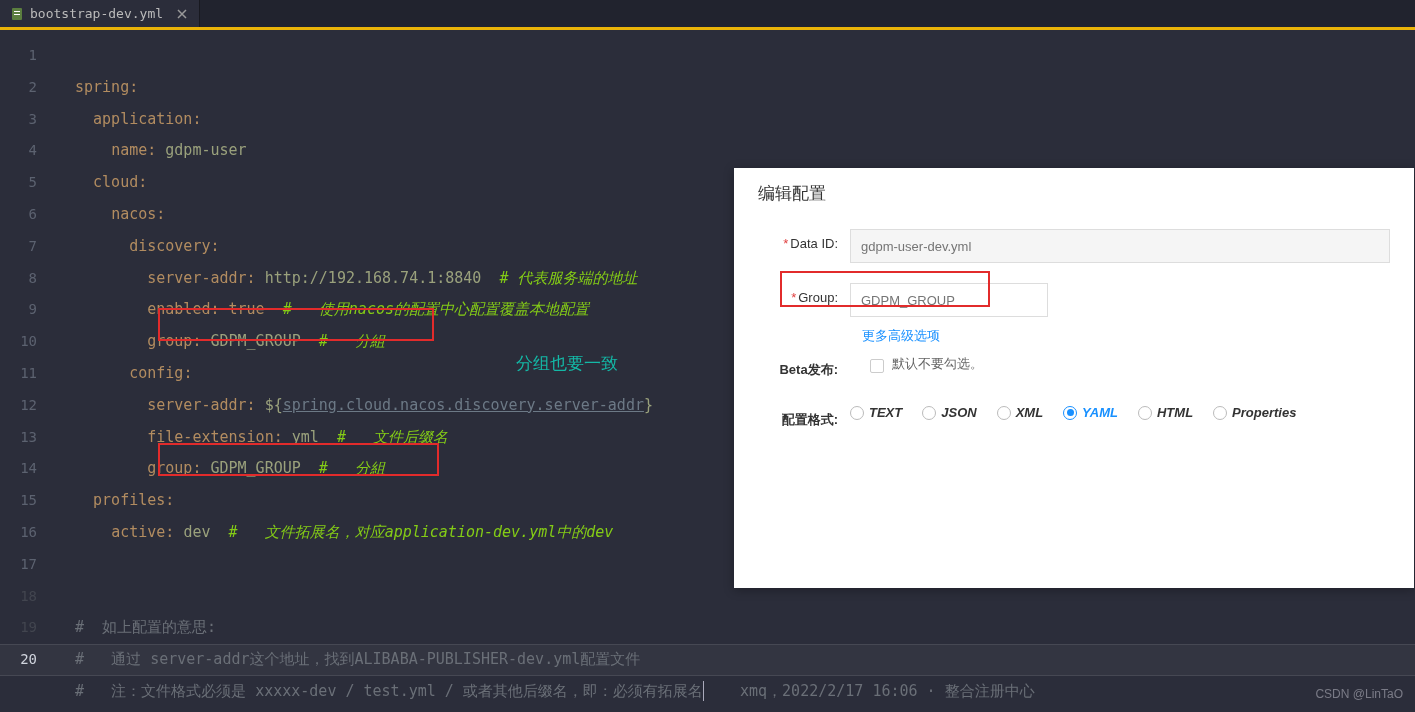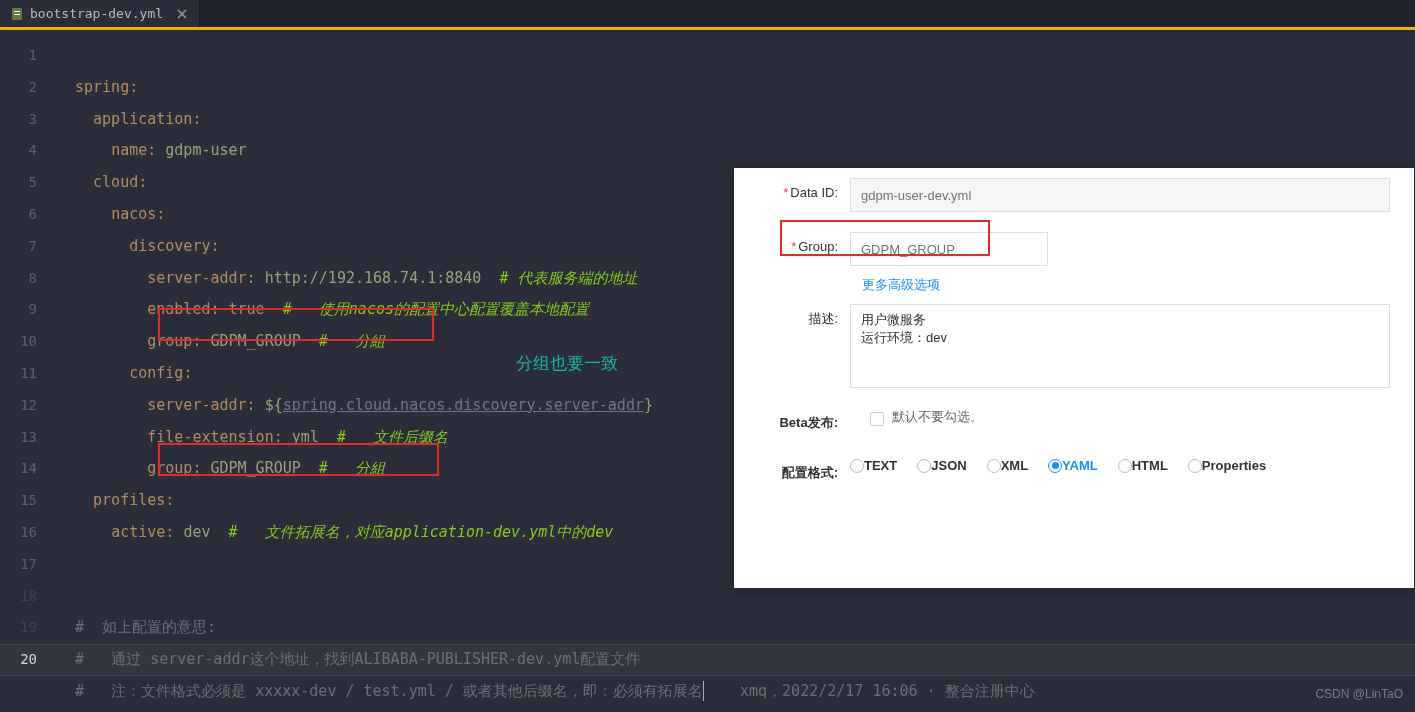--- a/index.html
+++ b/index.html
@@ -151,21 +151,21 @@
   font-family: inherit;
   white-space: pre-wrap;
   background: #fff;
 }
 .checkbox-row { display: flex; align-items: flex-end; gap: 8px; color: #666; padding-left: 20px; }
 .checkbox { width: 14px; height: 14px; border: 1px solid #ccc; border-radius: 2px; display: inline-block; }
 .radio-group { display: flex; gap: 20px; align-items: center; color: #333; flex-wrap: wrap; }
 .radio { width: 14px; height: 14px; border: 1px solid #bbb; border-radius: 50%; display: inline-flex; align-items: center; justify-content: center; }
 .radio.checked { border-color: #1890ff; }
 .radio.checked::after { content: ""; width: 7px; height: 7px; background: #1890ff; border-radius: 50%; }
-.radio-item { display: flex; align-items: center; cursor: pointer; font-weight: bold; }
+.radio-item { display: flex; align-items: center; gap: 5px; cursor: pointer; font-weight: bold; font-style: italic; }
 .radio-item.sel { color: #1890ff; }
 .watermark {
   position: absolute;
   right: 12px;
   bottom: 11px;
   font-size: 12px;
   color: rgba(200,200,210,0.5);
   font-family: Arial, sans-serif;
 }
 .dim-cmt { color: #6a6f77; }
@@ -246,39 +246,35 @@
 <span class="dim-cmt">#   通过 server-addr这个地址，找到ALIBABA-PUBLISHER-dev.yml配置文件</span>
 <span class="dim-cmt">#   注：文件格式必须是 xxxxx-dev / test.yml / 或者其他后缀名，即：必须有拓展名</span><span class="cursor-bar"></span>  <span class="dim-cmt">  xmq，2022/2/17 16:06 · 整合注册中心</span>
   </div>
 </div>
 
 <div class="redbox" style="top:308px; left:158px; width:276px; height:33px;"></div>
 <div class="redbox" style="top:443px; left:158px; width:281px; height:33px;"></div>
 <div class="redtext" style="top:352px; left:516px;">分组也要一致</div>
 
 <div class="panel">
+  <h2>编辑配置</h2>
 
   <div class="form-row">
     <div class="form-label"><span class="req">*</span><span>Data ID:</span></div>
     <input class="text-input" readonly="" placeholder="gdpm-user-dev.yml" style="">
   </div>
 
   <div class="form-row" style="position:relative;">
     <div class="form-label"><span class="req">*</span><span>Group:</span></div>
     <input class="text-input white" style="flex: 0 0 120px;" readonly="" placeholder="GDPM_GROUP">
     <div class="redbox" style="top:-2px; left:46px; width:210px; height:36px;"></div>
   </div>
 
   <div class="more-link">更多高级选项</div>
 
-  <div class="form-row">
-    <div class="form-label">描述:</div>
-    <div class="textarea">用户微服务
-运行环境：dev</div>
-  </div>
 
   <div class="form-row">
     <div class="form-label" style="font-weight:bold;">Beta发布:</div>
     <div class="checkbox-row">
       <span class="checkbox"></span>
       <span>默认不要勾选。</span>
     </div>
   </div>
 
   <div class="form-row">

